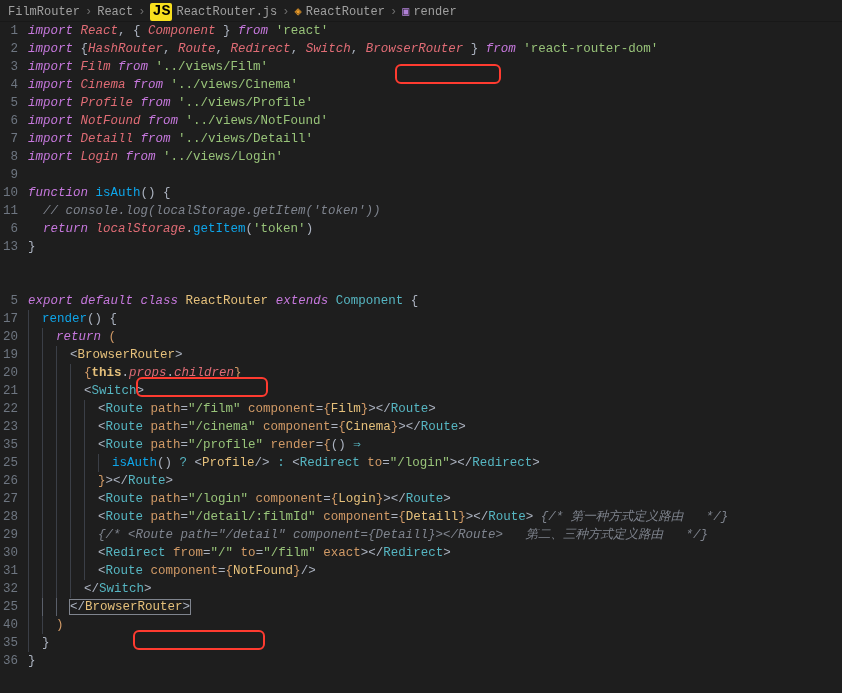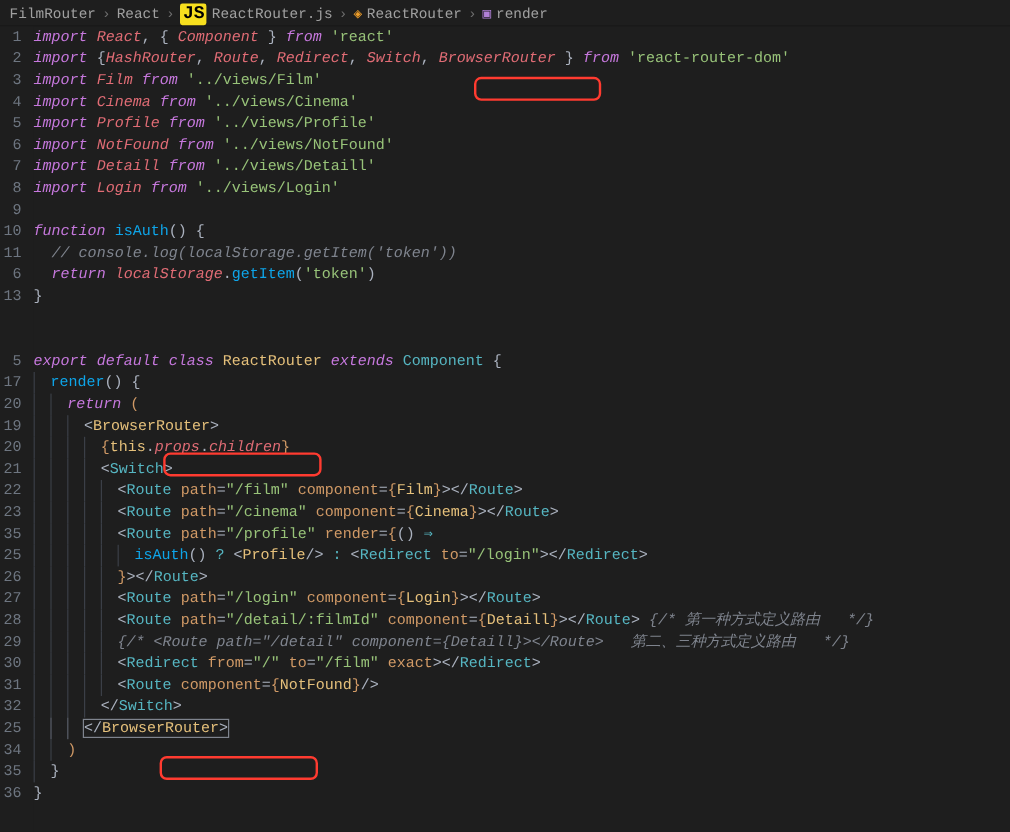--- a/index.html
+++ b/index.html
@@ -57,21 +57,21 @@
   .kw   { color: #c678dd; font-style: italic; }        
   .fn   { color: #0ea5e9; }        
   .cls  { color: #e5c07b; }        
   .cls2 { color: #56b6c2; }        
   .str  { color: #98c379; }        
   .var  { color: #e06c75; font-style: italic; }        
   .prop { color: #d19a66; font-family: Liberation Mono, monospace; }        
   .punc { color: #abb2bf; }
   .op   { color: #56b6c2; }
   .cmnt { color: #7f848e; font-style: italic; }
-  .this { color: #e5c07b; }
+  .this { color: #e5c07b; font-weight: bold; }
   .brace{ color: #d19a66; }
 
   
   .ig {
     border-left: 1px solid #3b3f47;
     display: inline-block;
     width: 14px;
     height: 18px;
     vertical-align: top;
   }
@@ -143,18 +143,18 @@
       <div class="line">35</div>
       <div class="line">25</div>
       <div class="line">26</div>
       <div class="line">27</div>
       <div class="line">28</div>
       <div class="line">29</div>
       <div class="line">30</div>
       <div class="line">31</div>
       <div class="line">32</div>
       <div class="line">25</div>
-      <div class="line">34</div>
+      <div class="line">40</div>
       <div class="line">35</div>
       <div class="line">36</div>
     </div>
   <div class="code" id="code"><div class="line"><span class="kw">import</span> <span class="var">React</span><span class="punc">, { </span><span class="var">Component</span><span class="punc"> }</span> <span class="kw">from</span> <span class="str">'react'</span></div><div class="line"><span class="kw">import</span> <span class="punc">{</span><span class="var">HashRouter</span><span class="punc">, </span><span class="var">Route</span><span class="punc">, </span><span class="var">Redirect</span><span class="punc">, </span><span class="var">Switch</span><span class="punc">, </span><span class="var">BrowserRouter</span><span class="punc"> }</span> <span class="kw">from</span> <span class="str">'react-router-dom'</span></div><div class="line"><span class="kw">import</span> <span class="var">Film</span> <span class="kw">from</span> <span class="str">'../views/Film'</span></div><div class="line"><span class="kw">import</span> <span class="var">Cinema</span> <span class="kw">from</span> <span class="str">'../views/Cinema'</span></div><div class="line"><span class="kw">import</span> <span class="var">Profile</span> <span class="kw">from</span> <span class="str">'../views/Profile'</span></div><div class="line"><span class="kw">import</span> <span class="var">NotFound</span> <span class="kw">from</span> <span class="str">'../views/NotFound'</span></div><div class="line"><span class="kw">import</span> <span class="var">Detaill</span> <span class="kw">from</span> <span class="str">'../views/Detaill'</span></div><div class="line"><span class="kw">import</span> <span class="var">Login</span> <span class="kw">from</span> <span class="str">'../views/Login'</span></div><div class="line"></div><div class="line"><span class="kw">function</span> <span class="fn">isAuth</span><span class="punc">() {</span></div><div class="line">  <span class="cmnt">// console.log(localStorage.getItem('token'))</span></div><div class="line">  <span class="kw">return</span> <span class="var">localStorage</span><span class="punc">.</span><span class="fn">getItem</span><span class="punc">(</span><span class="str">'token'</span><span class="punc">)</span></div><div class="line"><span class="punc">}</span></div><div class="line"></div><div class="line"></div><div class="line"><span class="kw">export</span> <span class="kw">default</span> <span class="kw">class</span> <span class="cls">ReactRouter</span> <span class="kw">extends</span> <span class="cls2">Component</span> <span class="punc">{</span></div><div class="line"><span class="ig"></span><span class="fn">render</span><span class="punc">() {</span></div><div class="line"><span class="ig"></span><span class="ig"></span><span class="kw">return</span> <span class="brace">(</span></div><div class="line"><span class="ig"></span><span class="ig"></span><span class="ig"></span><span class="punc">&lt;</span><span class="cls">BrowserRouter</span><span class="punc">&gt;</span></div><div class="line"><span class="ig"></span><span class="ig"></span><span class="ig"></span><span class="ig"></span><span class="brace">{</span><span class="this">this</span><span class="punc">.</span><span class="var">props</span><span class="punc">.</span><span class="var">children</span><span class="brace">}</span></div><div class="line"><span class="ig"></span><span class="ig"></span><span class="ig"></span><span class="ig"></span><span class="punc">&lt;</span><span class="cls2">Switch</span><span class="punc">&gt;</span></div><div class="line"><span class="ig"></span><span class="ig"></span><span class="ig"></span><span class="ig"></span><span class="ig"></span><span class="punc">&lt;</span><span class="cls2">Route</span> <span class="prop">path</span><span class="punc">=</span><span class="str">"/film"</span> <span class="prop">component</span><span class="punc">=</span><span class="brace">{</span><span class="cls">Film</span><span class="brace">}</span><span class="punc">&gt;&lt;/</span><span class="cls2">Route</span><span class="punc">&gt;</span></div><div class="line"><span class="ig"></span><span class="ig"></span><span class="ig"></span><span class="ig"></span><span class="ig"></span><span class="punc">&lt;</span><span class="cls2">Route</span> <span class="prop">path</span><span class="punc">=</span><span class="str">"/cinema"</span> <span class="prop">component</span><span class="punc">=</span><span class="brace">{</span><span class="cls">Cinema</span><span class="brace">}</span><span class="punc">&gt;&lt;/</span><span class="cls2">Route</span><span class="punc">&gt;</span></div><div class="line"><span class="ig"></span><span class="ig"></span><span class="ig"></span><span class="ig"></span><span class="ig"></span><span class="punc">&lt;</span><span class="cls2">Route</span> <span class="prop">path</span><span class="punc">=</span><span class="str">"/profile"</span> <span class="prop">render</span><span class="punc">=</span><span class="brace">{</span><span class="punc">()</span> <span class="op">⇒</span></div><div class="line"><span class="ig"></span><span class="ig"></span><span class="ig"></span><span class="ig"></span><span class="ig"></span><span class="ig"></span><span class="fn">isAuth</span><span class="punc">()</span> <span class="op">?</span> <span class="punc">&lt;</span><span class="cls">Profile</span><span class="punc">/&gt;</span> <span class="op">:</span> <span class="punc">&lt;</span><span class="cls2">Redirect</span> <span class="prop">to</span><span class="punc">=</span><span class="str">"/login"</span><span class="punc">&gt;&lt;/</span><span class="cls2">Redirect</span><span class="punc">&gt;</span></div><div class="line"><span class="ig"></span><span class="ig"></span><span class="ig"></span><span class="ig"></span><span class="ig"></span><span class="brace">}</span><span class="punc">&gt;&lt;/</span><span class="cls2">Route</span><span class="punc">&gt;</span></div><div class="line"><span class="ig"></span><span class="ig"></span><span class="ig"></span><span class="ig"></span><span class="ig"></span><span class="punc">&lt;</span><span class="cls2">Route</span> <span class="prop">path</span><span class="punc">=</span><span class="str">"/login"</span> <span class="prop">component</span><span class="punc">=</span><span class="brace">{</span><span class="cls">Login</span><span class="brace">}</span><span class="punc">&gt;&lt;/</span><span class="cls2">Route</span><span class="punc">&gt;</span></div><div class="line"><span class="ig"></span><span class="ig"></span><span class="ig"></span><span class="ig"></span><span class="ig"></span><span class="punc">&lt;</span><span class="cls2">Route</span> <span class="prop">path</span><span class="punc">=</span><span class="str">"/detail/:filmId"</span> <span class="prop">component</span><span class="punc">=</span><span class="brace">{</span><span class="cls">Detaill</span><span class="brace">}</span><span class="punc">&gt;&lt;/</span><span class="cls2">Route</span><span class="punc">&gt;</span> <span class="cmnt">{/* 第一种方式定义路由   */}</span></div><div class="line"><span class="ig"></span><span class="ig"></span><span class="ig"></span><span class="ig"></span><span class="ig"></span><span class="cmnt">{/* &lt;Route path="/detail" component={Detaill}&gt;&lt;/Route&gt;   第二、三种方式定义路由   */}</span></div><div class="line"><span class="ig"></span><span class="ig"></span><span class="ig"></span><span class="ig"></span><span class="ig"></span><span class="punc">&lt;</span><span class="cls2">Redirect</span> <span class="prop">from</span><span class="punc">=</span><span class="str">"/"</span> <span class="prop">to</span><span class="punc">=</span><span class="str">"/film"</span> <span class="prop">exact</span><span class="punc">&gt;&lt;/</span><span class="cls2">Redirect</span><span class="punc">&gt;</span></div><div class="line"><span class="ig"></span><span class="ig"></span><span class="ig"></span><span class="ig"></span><span class="ig"></span><span class="punc">&lt;</span><span class="cls2">Route</span> <span class="prop">component</span><span class="punc">=</span><span class="brace">{</span><span class="cls">NotFound</span><span class="brace">}</span><span class="punc">/&gt;</span></div><div class="line"><span class="ig"></span><span class="ig"></span><span class="ig"></span><span class="ig"></span><span class="punc">&lt;/</span><span class="cls2">Switch</span><span class="punc">&gt;</span></div><div class="line"><span class="ig"></span><span class="ig active"></span><span class="ig active"></span><span class="cursorbox"><span class="punc">&lt;</span><span class="punc">/</span><span class="cls">BrowserRouter</span><span class="punc">&gt;</span></span></div><div class="line"><span class="ig"></span><span class="ig"></span><span class="brace">)</span></div><div class="line"><span class="ig"></span><span class="punc">}</span></div><div class="line"><span class="punc">}</span></div><div class="redbox" style="top: 42px; left: 367px; width: 106px; height: 20px;"></div><div class="redbox" style="top: 355px; left: 108px; width: 132px; height: 20px;"></div><div class="redbox" style="top: 608px; left: 105px; width: 132px; height: 20px;"></div></div>
 </div>
 
 </body></html>

